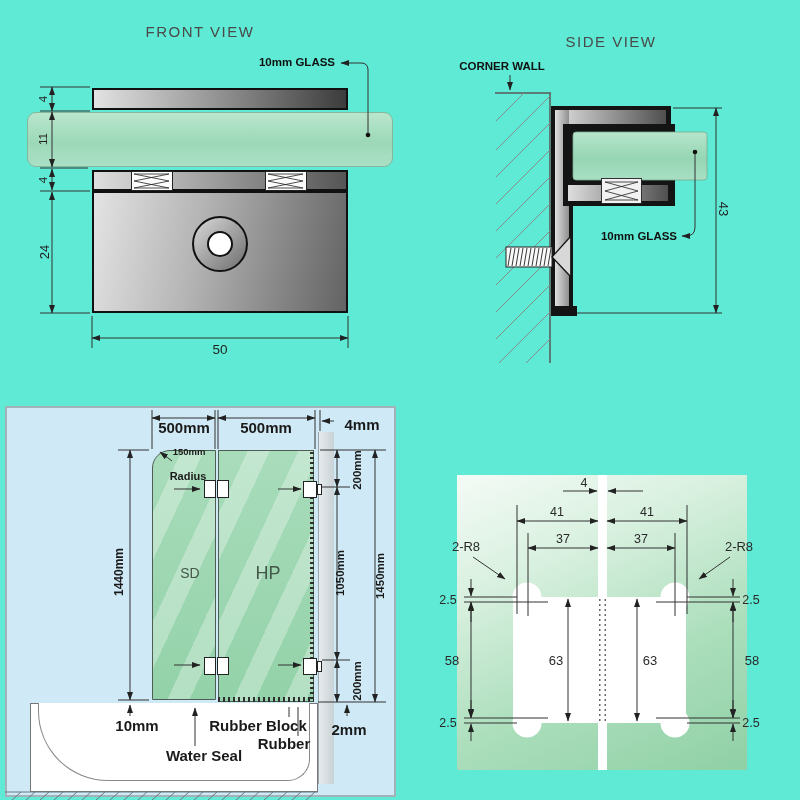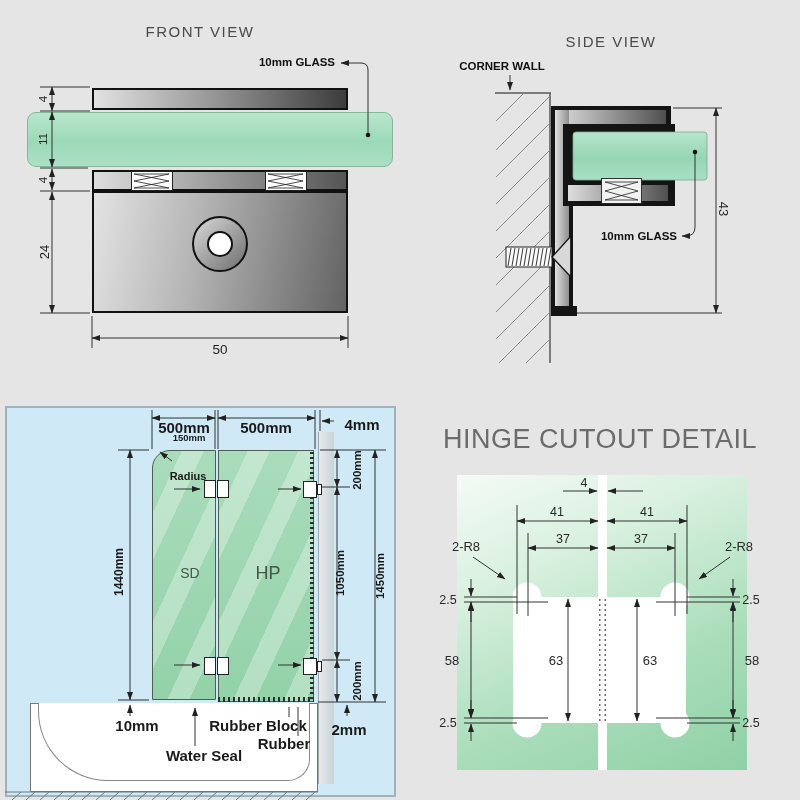--- a/index.html
+++ b/index.html
@@ -1,16 +1,16 @@
 <!DOCTYPE html>
 <html><head>
 <meta charset="utf-8">
 <style>
   html,body{margin:0;padding:0;background:#fff;}
-  #canvas{position:relative;width:800px;height:800px;background:#e5e5e5;overflow:hidden;
+  #canvas{position:relative;width:800px;height:800px;background:#5eead4;overflow:hidden;
           font-family:"Liberation Sans",sans-serif;}
   .shape{position:absolute;box-sizing:border-box;}
   #linework{position:absolute;left:0;top:0;z-index:5;pointer-events:none;}
   .lbl{position:absolute;z-index:10;transform:translate(-50%,-50%);white-space:nowrap;
        line-height:1;color:#222;font-size:12.5px;}
   .rotccw{transform:translate(-50%,-50%) rotate(-90deg);}
   .rotcw{transform:translate(-50%,-50%) rotate(90deg);}
   .title{font-size:15px;color:#4a4a4a;letter-spacing:1.5px;}
   .boldlbl{font-weight:bold;font-size:11.5px;color:#111;}
   .dimlbl{font-size:11.5px;color:#222;}
@@ -225,36 +225,35 @@
   <div class="lbl" style="left:220px;top:350px;font-size:13.5px;">50</div>
 
   <div class="lbl title" style="left:611px;top:33px;margin-top:8px;">SIDE VIEW</div>
   <div class="lbl boldlbl" style="left:502px;top:67px;">CORNER WALL</div>
   <div class="lbl boldlbl" style="left:639px;top:237px;">10mm GLASS</div>
   <div class="lbl dimlbl rotcw" style="left:723px;top:209px;font-size:13px;">43</div>
 
   <div class="lbl instlbl" style="left:184px;top:427px;">500mm</div>
   <div class="lbl instlbl" style="left:266px;top:427px;">500mm</div>
   <div class="lbl instlbl" style="left:362px;top:424px;">4mm</div>
-  <div class="lbl instdim" style="left:189px;top:438px;font-size:9.5px;">150mm</div>
+  <div class="lbl instdim" style="left:189px;top:452px;font-size:9.5px;">150mm</div>
   <div class="lbl instdim" style="left:188px;top:476px;font-size:11px;">Radius</div>
   <div class="lbl instdim rotccw" style="left:119px;top:572px;font-size:12px;">1440mm</div>
   <div class="lbl instdim rotccw" style="left:358px;top:470px;">200mm</div>
   <div class="lbl instdim rotccw" style="left:341px;top:573px;">1050mm</div>
   <div class="lbl instdim rotccw" style="left:381px;top:576px;">1450mm</div>
   <div class="lbl instdim rotccw" style="left:358px;top:681px;">200mm</div>
   <div class="lbl" style="left:190px;top:573px;font-size:14px;color:#44584a;">SD</div>
   <div class="lbl" style="left:268px;top:573px;font-size:18px;color:#44584a;">HP</div>
   <div class="lbl instlbl" style="left:137px;top:725px;">10mm</div>
   <div class="lbl instlbl" style="left:258px;top:725px;">Rubber Block</div>
   <div class="lbl instlbl" style="left:284px;top:743px;">Rubber</div>
   <div class="lbl instlbl" style="left:194px;top:755px;margin-left:10px;">Water Seal</div>
   <div class="lbl instlbl" style="left:349px;top:729px;">2mm</div>
 
-  <div class="lbl bigtitle" style="left:600px;top:439px;">HINGE CUTOUT DETAIL</div>
   <div class="lbl hdim" style="left:584px;top:483px;">4</div>
   <div class="lbl hdim" style="left:557px;top:512px;">41</div>
   <div class="lbl hdim" style="left:647px;top:512px;">41</div>
   <div class="lbl hdim" style="left:563px;top:539px;">37</div>
   <div class="lbl hdim" style="left:641px;top:539px;">37</div>
   <div class="lbl hdim" style="left:466px;top:546px;font-size:13px;">2-R8</div>
   <div class="lbl hdim" style="left:739px;top:546px;font-size:13px;">2-R8</div>
   <div class="lbl hdim" style="left:448px;top:600px;">2.5</div>
   <div class="lbl hdim" style="left:751px;top:600px;">2.5</div>
   <div class="lbl hdim" style="left:452px;top:660px;font-size:13px;">58</div>

